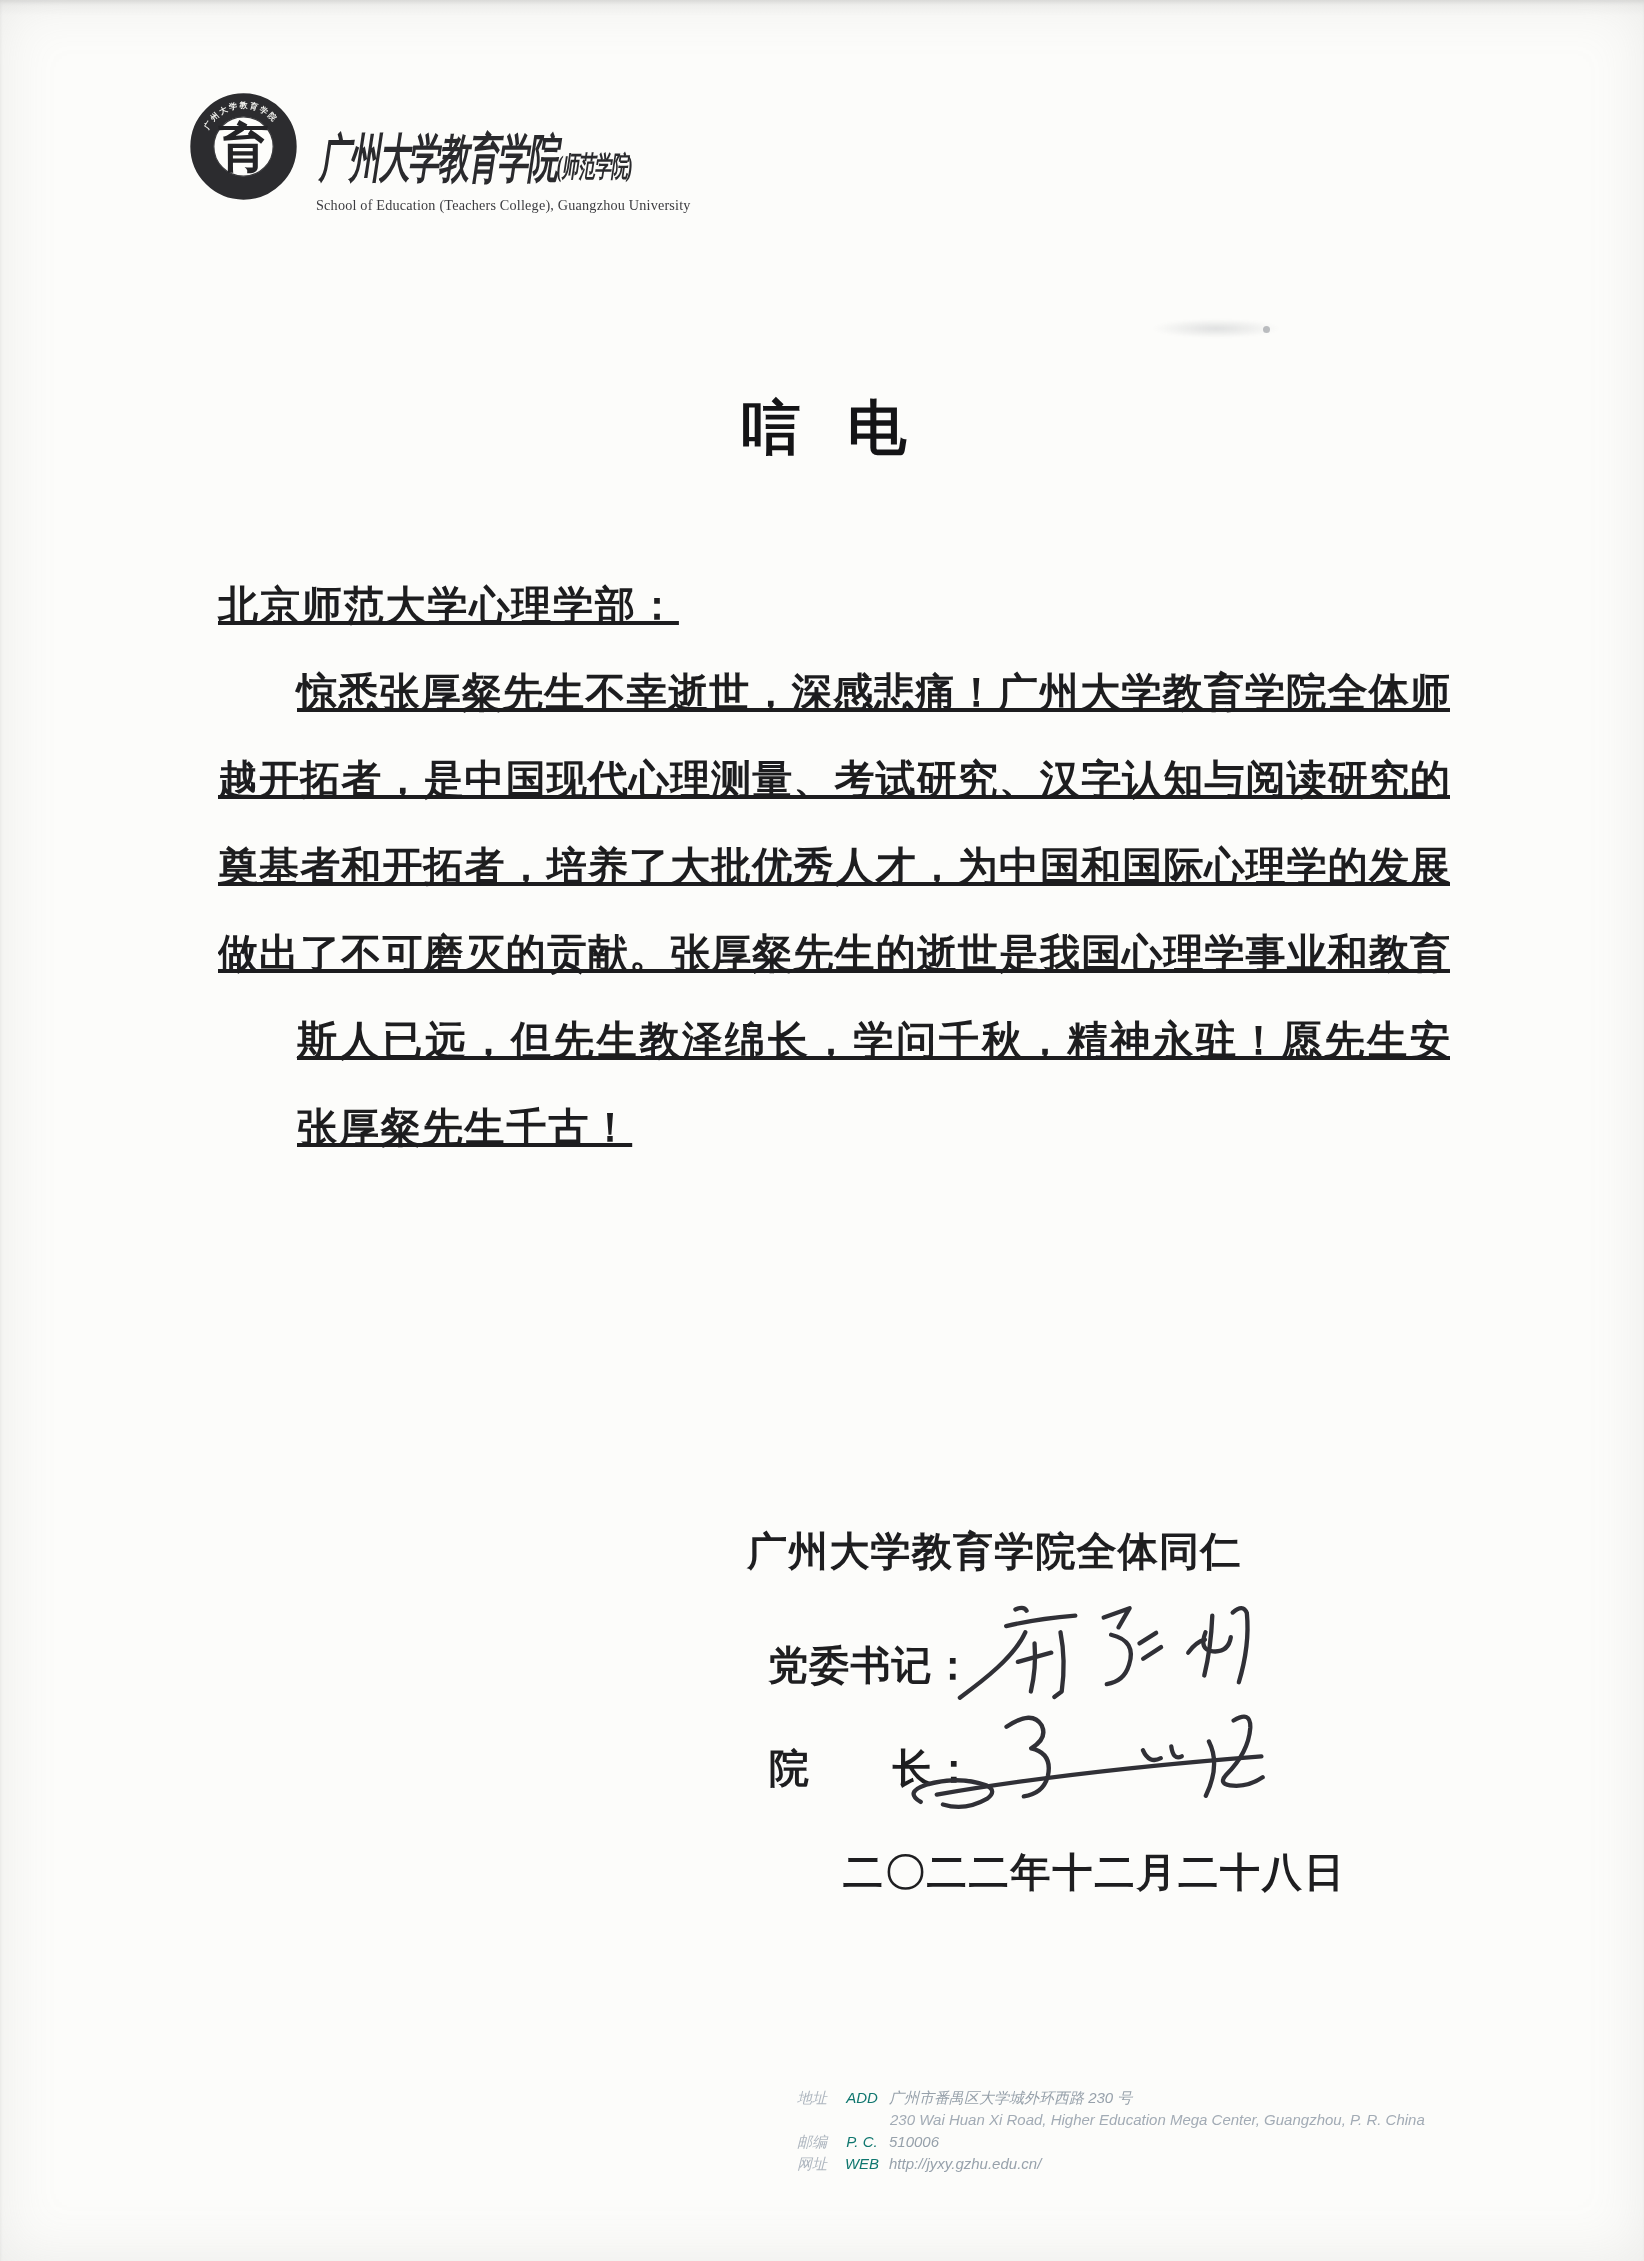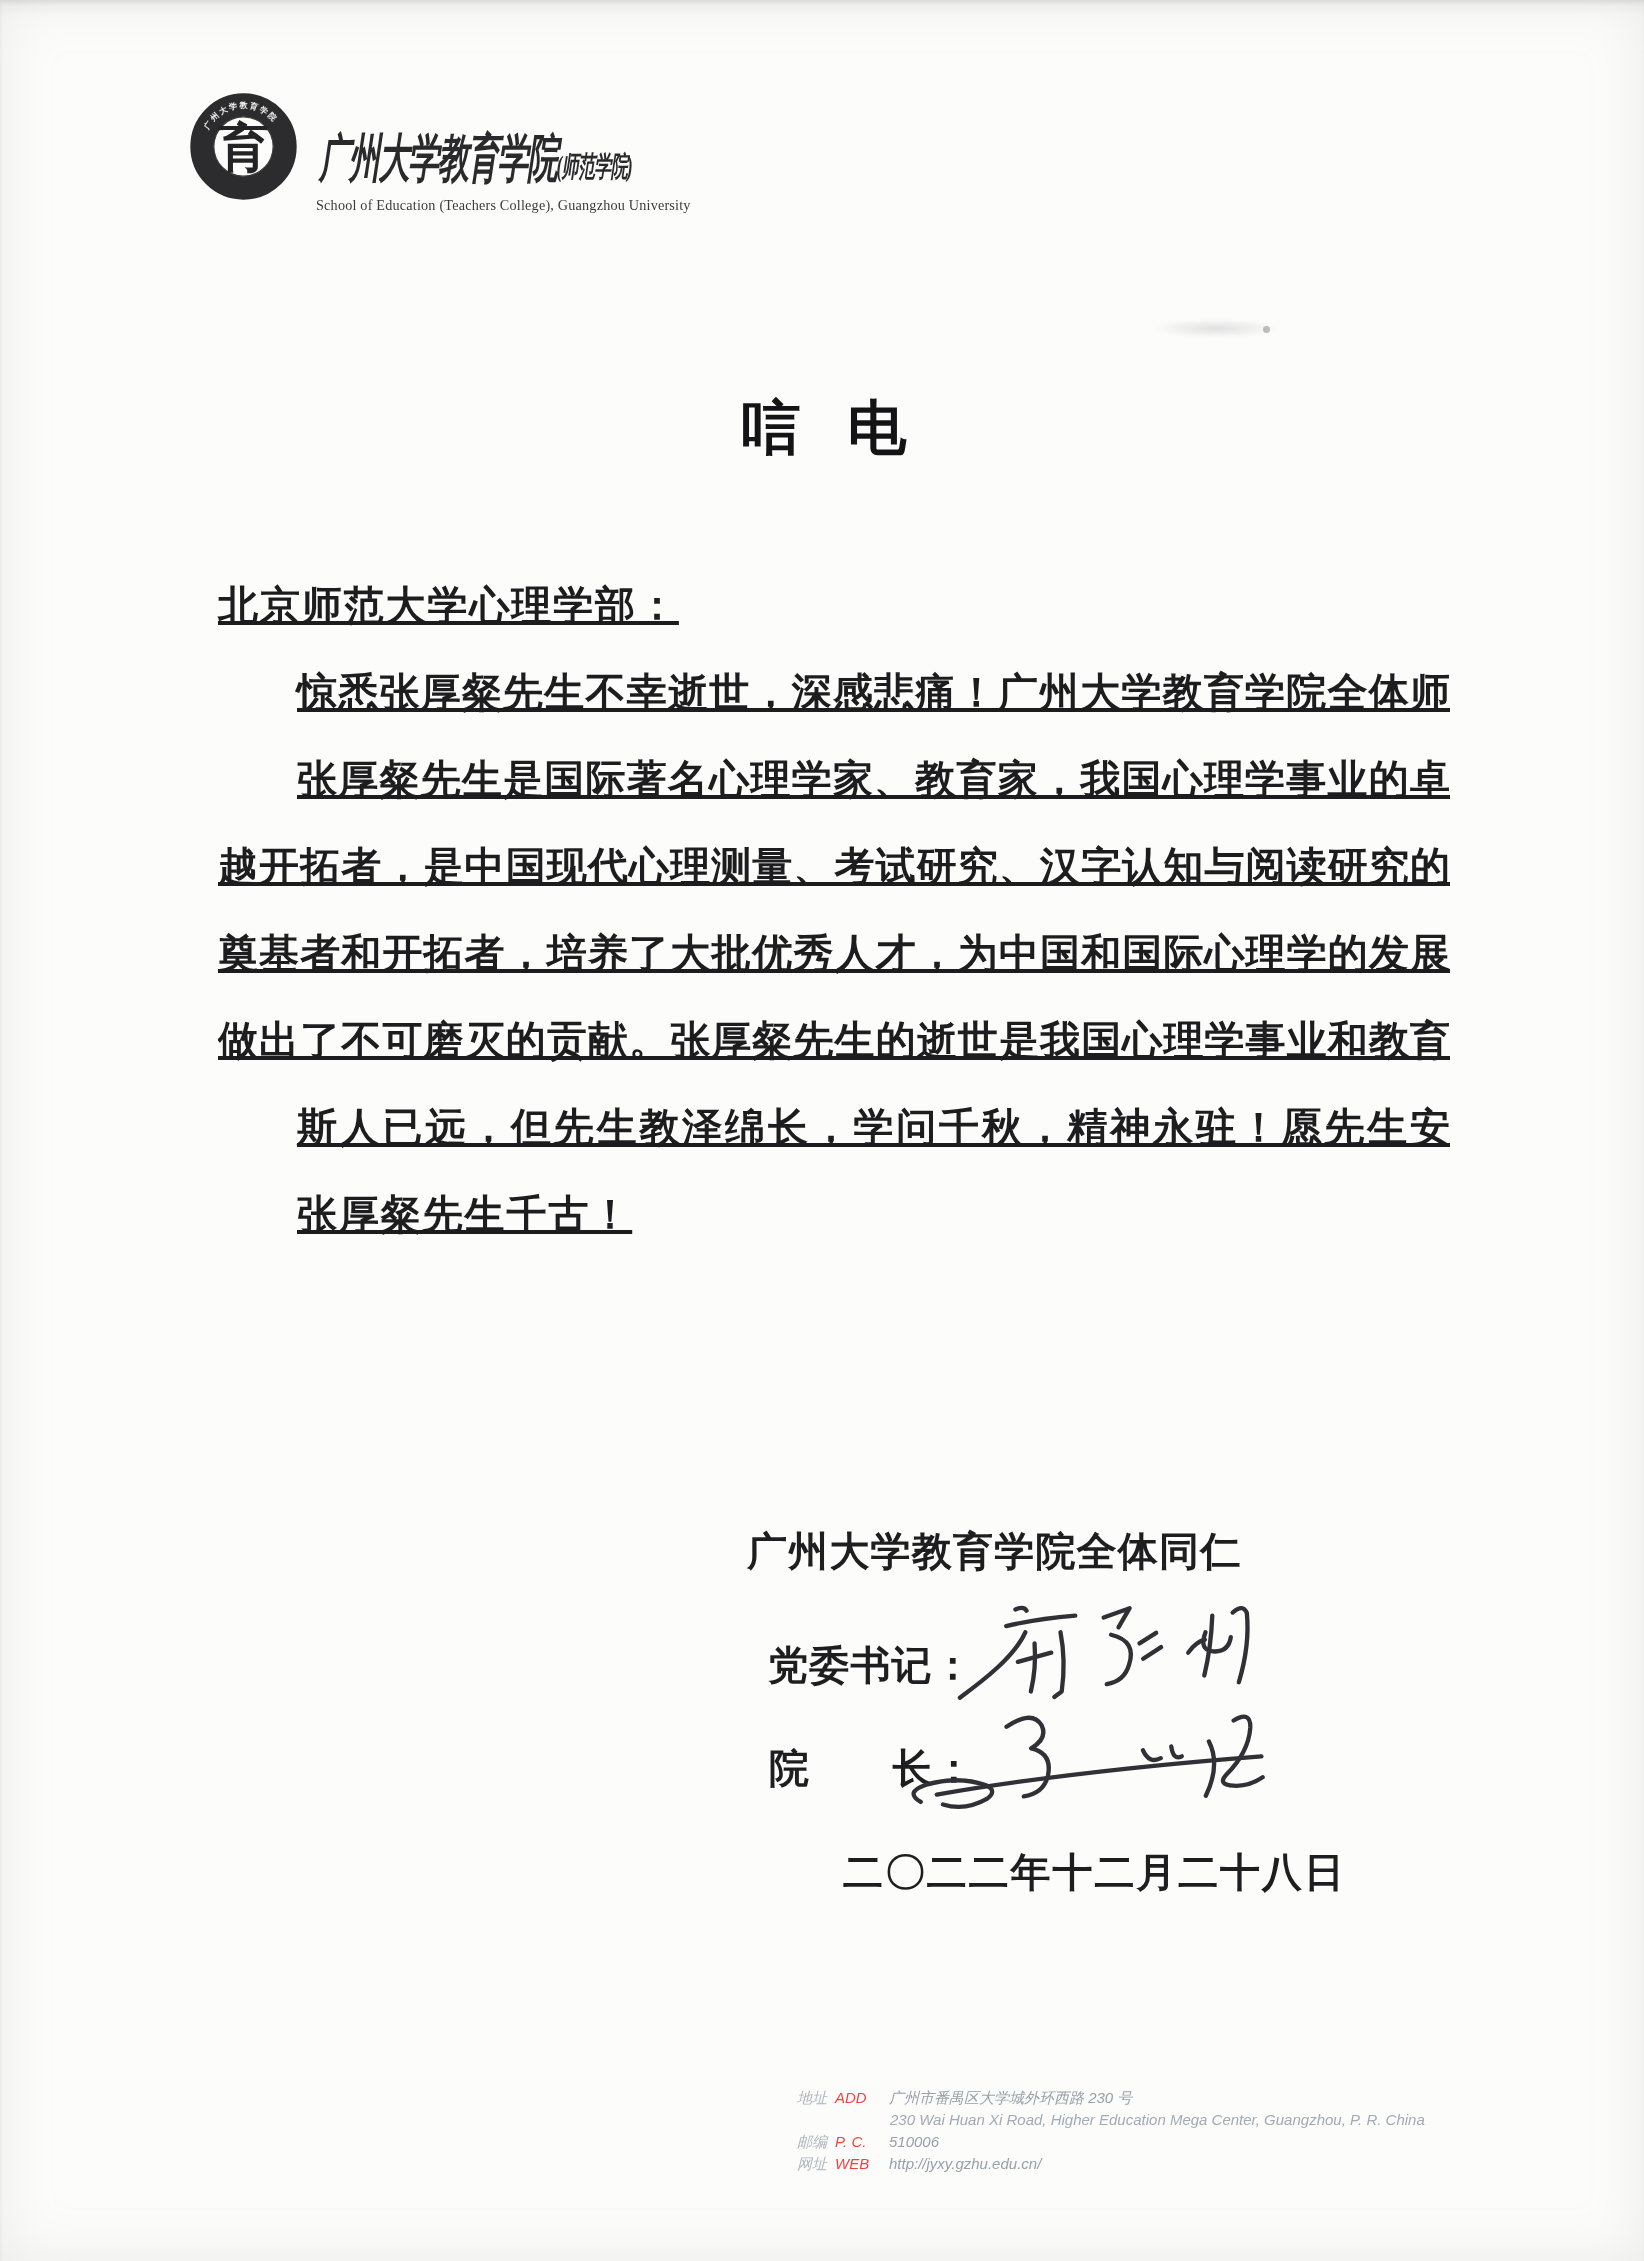--- a/index.html
+++ b/index.html
@@ -73,21 +73,21 @@
   .sig-stroke{fill:none;stroke:#303036;stroke-width:7;stroke-linecap:round;stroke-linejoin:round;}
 
   
   .footer{
     position:absolute;left:797px;top:2087px;
     font-family:"Liberation Sans","DejaVu Sans",sans-serif;
     font-size:15px;line-height:22px;color:#98a2ac;
   }
   .f-row{display:flex;white-space:nowrap;font-style:italic;}
   .f-zh{width:38px;color:#aeb6bf;}
-  .f-en{width:54px;color:#ef4444;}
+  .f-en{width:54px;color:#0f766e;text-align:center;}
   .f-sp{width:93px;}
   .f-val{color:#97a1ab;}
   .f-val-en{color:#a2abb5;}
 </style>
 </head>
 <body>
 
 <div class="page">
 
   <div class="smudge smudge-corner"></div>
@@ -104,21 +104,20 @@
     <text x="86.5" y="116" font-size="82" text-anchor="middle" fill="#242427" font-weight="bold">育</text>
   </svg>
   <div class="org-zh"><span>广州大学教育学院</span><span class="suffix">(师范学院)</span></div>
   <div class="org-en">School of Education (Teachers College), Guangzhou University</div>
 
   <div class="doc-title">唁电</div>
 
   <div class="body-text">
     <div class="ln">北京师范大学心理学部：</div>
     <div class="ln j ind">惊悉张厚粲先生不幸逝世，深感悲痛！广州大学教育学院全体师</div>
-    <div class="ln j ind">张厚粲先生是国际著名心理学家、教育家，我国心理学事业的卓</div>
     <div class="ln j">越开拓者，是中国现代心理测量、考试研究、汉字认知与阅读研究的</div>
     <div class="ln j">奠基者和开拓者，培养了大批优秀人才，为中国和国际心理学的发展</div>
     <div class="ln j">做出了不可磨灭的贡献。张厚粲先生的逝世是我国心理学事业和教育</div>
     <div class="ln j ind">斯人已远，但先生教泽绵长，学问千秋，精神永驻！愿先生安息！</div>
     <div class="ln ind">张厚粲先生千古！</div>
   </div>
 
   <div class="sig-org">广州大学教育学院全体同仁</div>
 
   <div class="sig-label-1">党委书记：</div>

